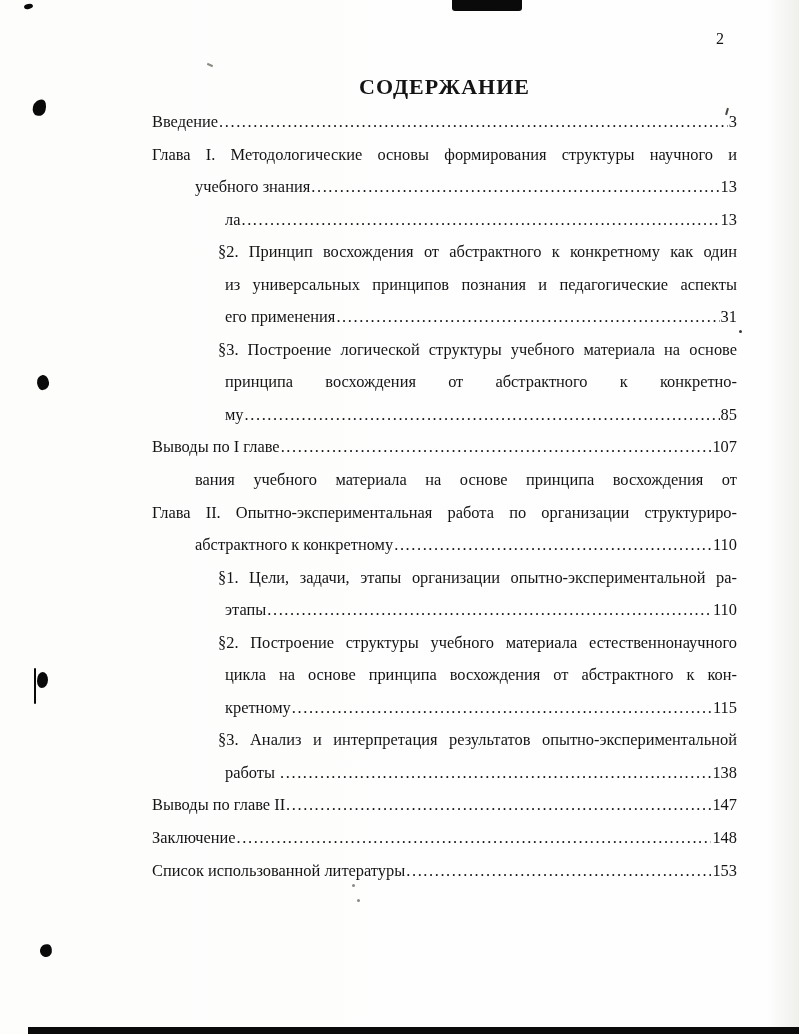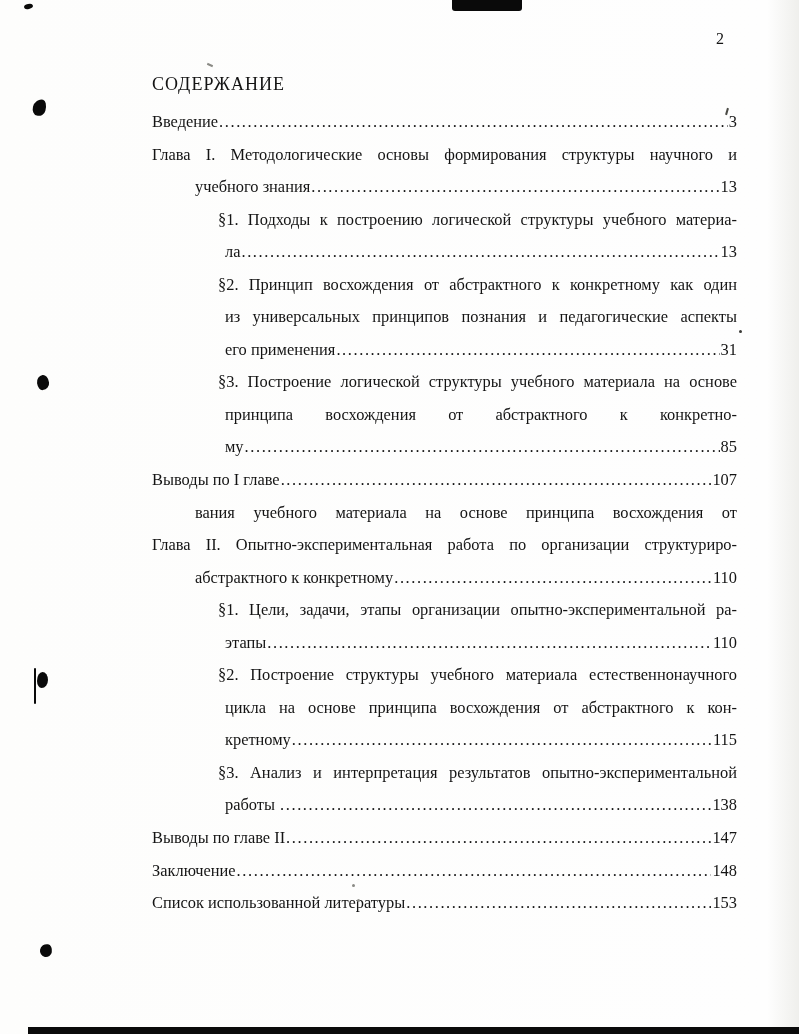--- a/index.html
+++ b/index.html
@@ -24,22 +24,23 @@
     position: absolute;
     top: 30px;
     left: 716px;
     font-size: 16px;
   }
   .doc-title {
     position: absolute;
     top: 74px;
     left: 152px;
     width: 585px;
-    font-weight: normal;
-    font-size: 18px;
+    text-align: center;
+    font-weight: bold;
+    font-size: 22px;
     letter-spacing: 1px;
   }
   .toc {
     position: absolute;
     top: 106px;
     left: 152px;
     width: 585px;
     font-size: 16.4px;
   }
   .toc-line {
@@ -109,21 +110,20 @@
         <span class="entry-text">Введение</span>
         <span class="dots"></span>
         <span class="pg">3</span>
       </div>
       <div class="toc-line indent-0 fill"><span class="entry-text">Глава I. Методологические основы формирования структуры научного и</span></div>
       <div class="toc-line indent-1 leader">
         <span class="entry-text">учебного знания</span>
         <span class="dots"></span>
         <span class="pg">13</span>
       </div>
-      <div class="toc-line indent-2 fill"><span class="entry-text">§1. Подходы к построению логической структуры учебного материа-</span></div>
       <div class="toc-line indent-3 leader">
         <span class="entry-text">ла</span>
         <span class="dots"></span>
         <span class="pg">13</span>
       </div>
       <div class="toc-line indent-2 fill"><span class="entry-text">§2. Принцип восхождения от абстрактного к конкретному как один</span></div>
       <div class="toc-line indent-3 fill"><span class="entry-text">из универсальных принципов познания и педагогические аспекты</span></div>
       <div class="toc-line indent-3 leader">
         <span class="entry-text">его применения</span>
         <span class="dots"></span>

